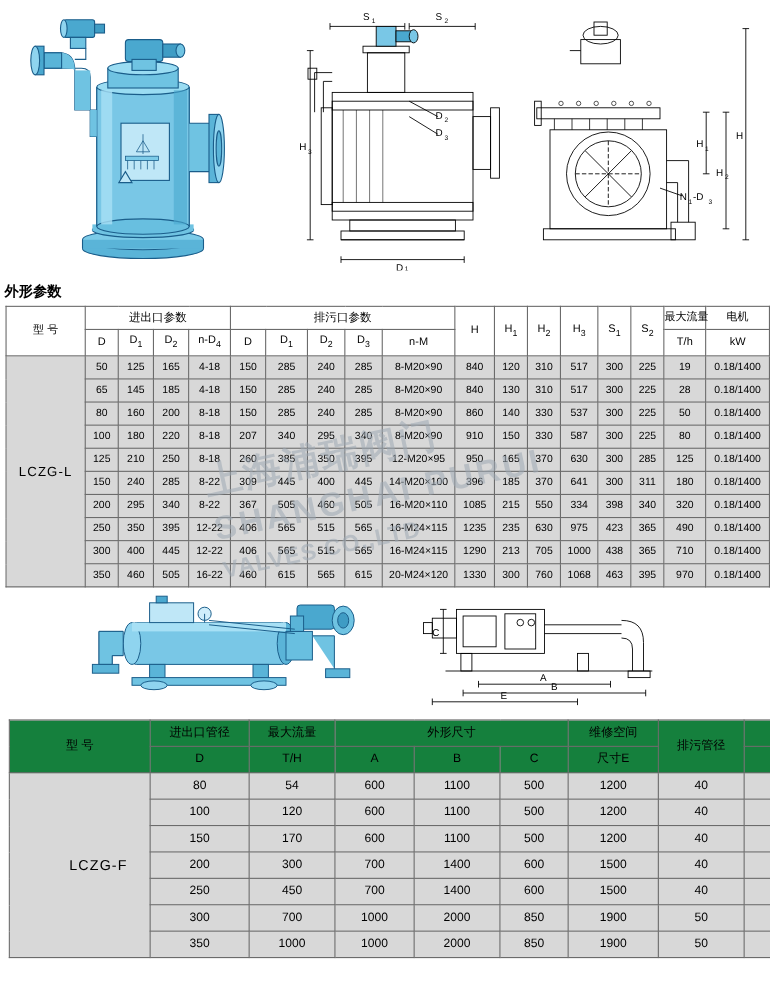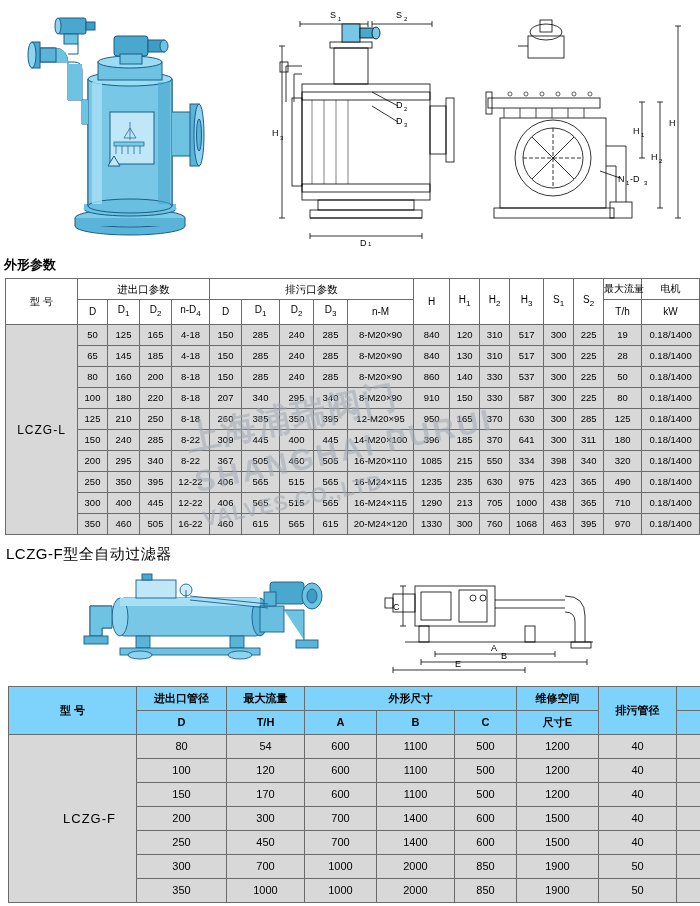--- a/index.html
+++ b/index.html
@@ -57,21 +57,21 @@
   .t1 .modelcell { background: #d8d8d8; font-size: 12px; letter-spacing: 1px; }
 
   .t2 th, .t2 td {
     border: 1px solid #6b6b6b;
     text-align: center;
     padding: 0;
     height: 23px;
     line-height: 23px;
     white-space: nowrap;
   }
-  .t2 thead th { background: #7dd3fc; font-weight: bold; }
+  .t2 thead th { background: #15803d; font-weight: normal; }
   .t2 tbody td { background: #d8d8d8; }
   .t2 .modelcell { background: #d8d8d8; font-size: 13px; letter-spacing: 1px; padding-left: 34px; }
 
   .sub { font-size: 8px; vertical-align: sub; }
 
   
   .watermark {
     position: absolute;
     left: 195px; top: 368px;
     width: 470px; height: 175px;
@@ -553,21 +553,20 @@
           <td>1068</td>
           <td>463</td>
           <td>395</td>
           <td>970</td>
           <td>0.18/1400</td>
           <td>550</td>
         </tr>
       </tbody>
   </table>
 
-  <div class="section-title2">LCZG-F型全自动过滤器</div>
 
   <div class="mid-draw">
     <div class="draw-box" style="left:60px; top:0px;">
       <svg width="290" height="110" viewBox="0 0 290 110">
         <g stroke="#1a5d8a" stroke-width="0.9" fill="none">
 
           <rect x="60" y="32" width="140" height="38" rx="4" fill="#79c7e6"></rect>
           <ellipse cx="60" cy="51" rx="8" ry="19" fill="#8fd4ef"></ellipse>
           <ellipse cx="200" cy="51" rx="8" ry="19" fill="#5ab4d8"></ellipse>
           <rect x="60" y="32" width="140" height="8" fill="#a7e0f5" stroke="none"></rect>

